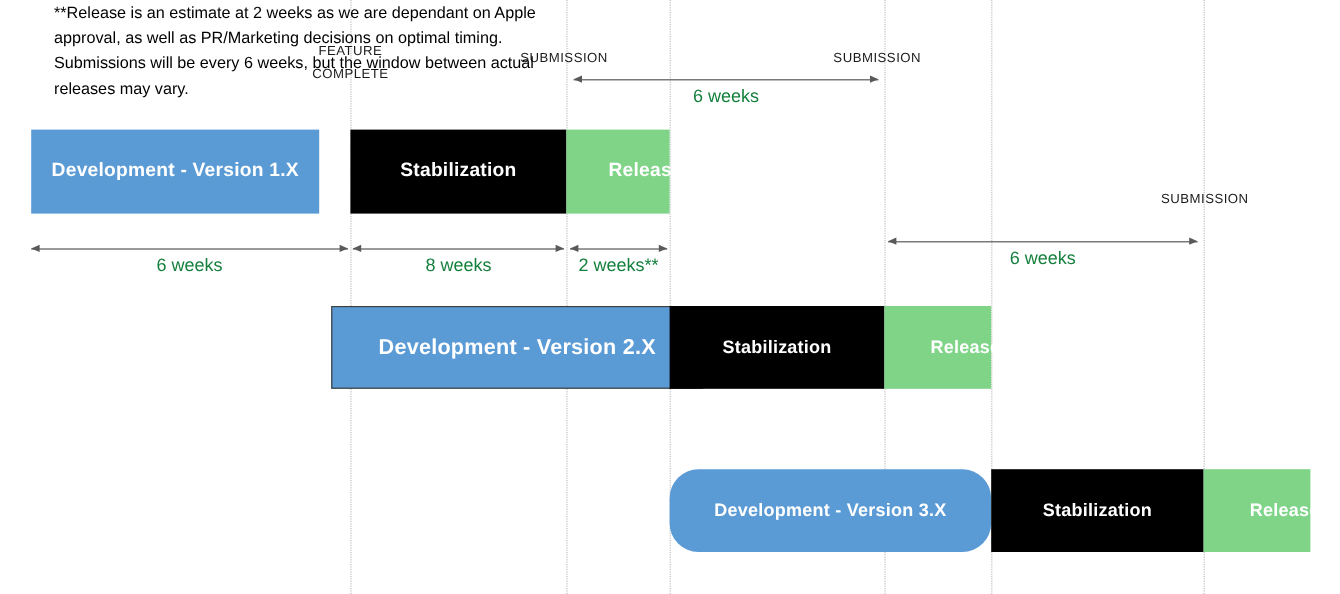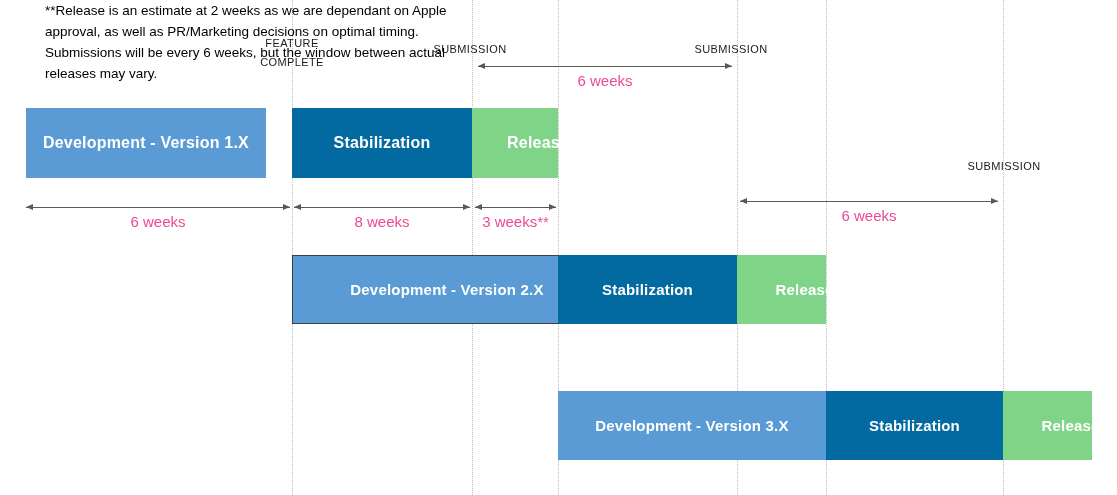--- a/index.html
+++ b/index.html
@@ -29,21 +29,21 @@
     display: flex;
     align-items: center;
     justify-content: center;
     color: #ffffff;
     font-weight: bold;
     letter-spacing: 0.2px;
     box-sizing: border-box;
     white-space: nowrap;
   }
   .bar.blue   { background: #5B9BD5; }
-  .bar.pink   { background: #0369a1; }
+  .bar.pink   { background: #000000; }
   .bar.green  { background: #7FD488; padding-left: 46px; }
   .bar.bordered { border: 1px solid #404040; }
 
   .marker-label {
     position: absolute;
     font-size: 11px;
     color: #1a1a1a;
     letter-spacing: 0.4px;
     text-align: center;
     white-space: nowrap;
@@ -72,21 +72,21 @@
   }
   .measure .cap.left  { left: 0;  border-right: 7px solid #595959; }
   .measure .cap.right { right: 0; border-left: 7px solid #595959; }
   .measure .mlabel {
     position: absolute;
     top: 6px;
     left: 0;
     width: 100%;
     text-align: center;
     font-size: 15px;
-    color: #ec4899;
+    color: #15803d;
     white-space: nowrap;
   }
   .footnote {
     position: absolute;
     font-size: 13.5px;
     line-height: 21px;
     color: #000000;
     width: 420px;
     padding-left: 45px;
   }
@@ -134,49 +134,49 @@
       <div class="measure" style="left: 294px; top: 207px; width: 176px;">
         <div class="line"></div>
         <div class="cap left"></div>
         <div class="cap right"></div>
         <div class="mlabel">8 weeks</div>
       </div>
       <div class="measure" style="left: 475px; top: 207px; width: 81px;">
         <div class="line"></div>
         <div class="cap left"></div>
         <div class="cap right"></div>
-        <div class="mlabel">3 weeks**</div>
+        <div class="mlabel">2 weeks**</div>
       </div>
       <div class="measure" style="left: 740px; top: 201px; width: 258px;">
         <div class="line"></div>
         <div class="cap left"></div>
         <div class="cap right"></div>
         <div class="mlabel">6 weeks</div>
       </div>
     </div>
   <div id="bars-layer">
       <div class="bar blue" style="left: 26px; top: 108px; width: 240px; height: 70px; font-size: 16px;">
         <span>Development  - Version 1.X</span>
       </div>
       <div class="bar pink" style="left: 292px; top: 108px; width: 180px; height: 70px; font-size: 16px;">
         <span>Stabilization</span>
       </div>
       <div class="bar green" style="left: 472px; top: 108px; width: 86px; height: 70px; font-size: 16px;">
         <span>Release</span>
       </div>
-      <div class="bar blue bordered" style="left: 292px; top: 255px; width: 310px; height: 69px; font-size: 15px;">
+      <div class="bar blue bordered" style="left: 276px; top: 255px; width: 310px; height: 69px; font-size: 18px;">
         <span>Development  - Version 2.X</span>
       </div>
       <div class="bar pink" style="left: 558px; top: 255px; width: 179px; height: 69px; font-size: 15px;">
         <span>Stabilization</span>
       </div>
       <div class="bar green" style="left: 737px; top: 255px; width: 89px; height: 69px; font-size: 15px;">
         <span>Release</span>
       </div>
-      <div class="bar blue" style="left: 558px; top: 391px; width: 268px; height: 69px; font-size: 15px;">
+      <div class="bar blue" style="left: 558px; top: 391px; width: 268px; height: 69px; font-size: 15px; border-radius: 24px;">
         <span>Development  - Version 3.X</span>
       </div>
       <div class="bar pink" style="left: 826px; top: 391px; width: 177px; height: 69px; font-size: 15px;">
         <span>Stabilization</span>
       </div>
       <div class="bar green" style="left: 1003px; top: 391px; width: 89px; height: 69px; font-size: 15px;">
         <span>Release</span>
       </div>
     </div>
   <div class="footnote">**Release is an estimate at 2 weeks  as we are dependant on Apple approval, as well as PR/Marketing decisions on optimal timing.  Submissions will be every 6 weeks, but the window between actual releases may vary.</div>

